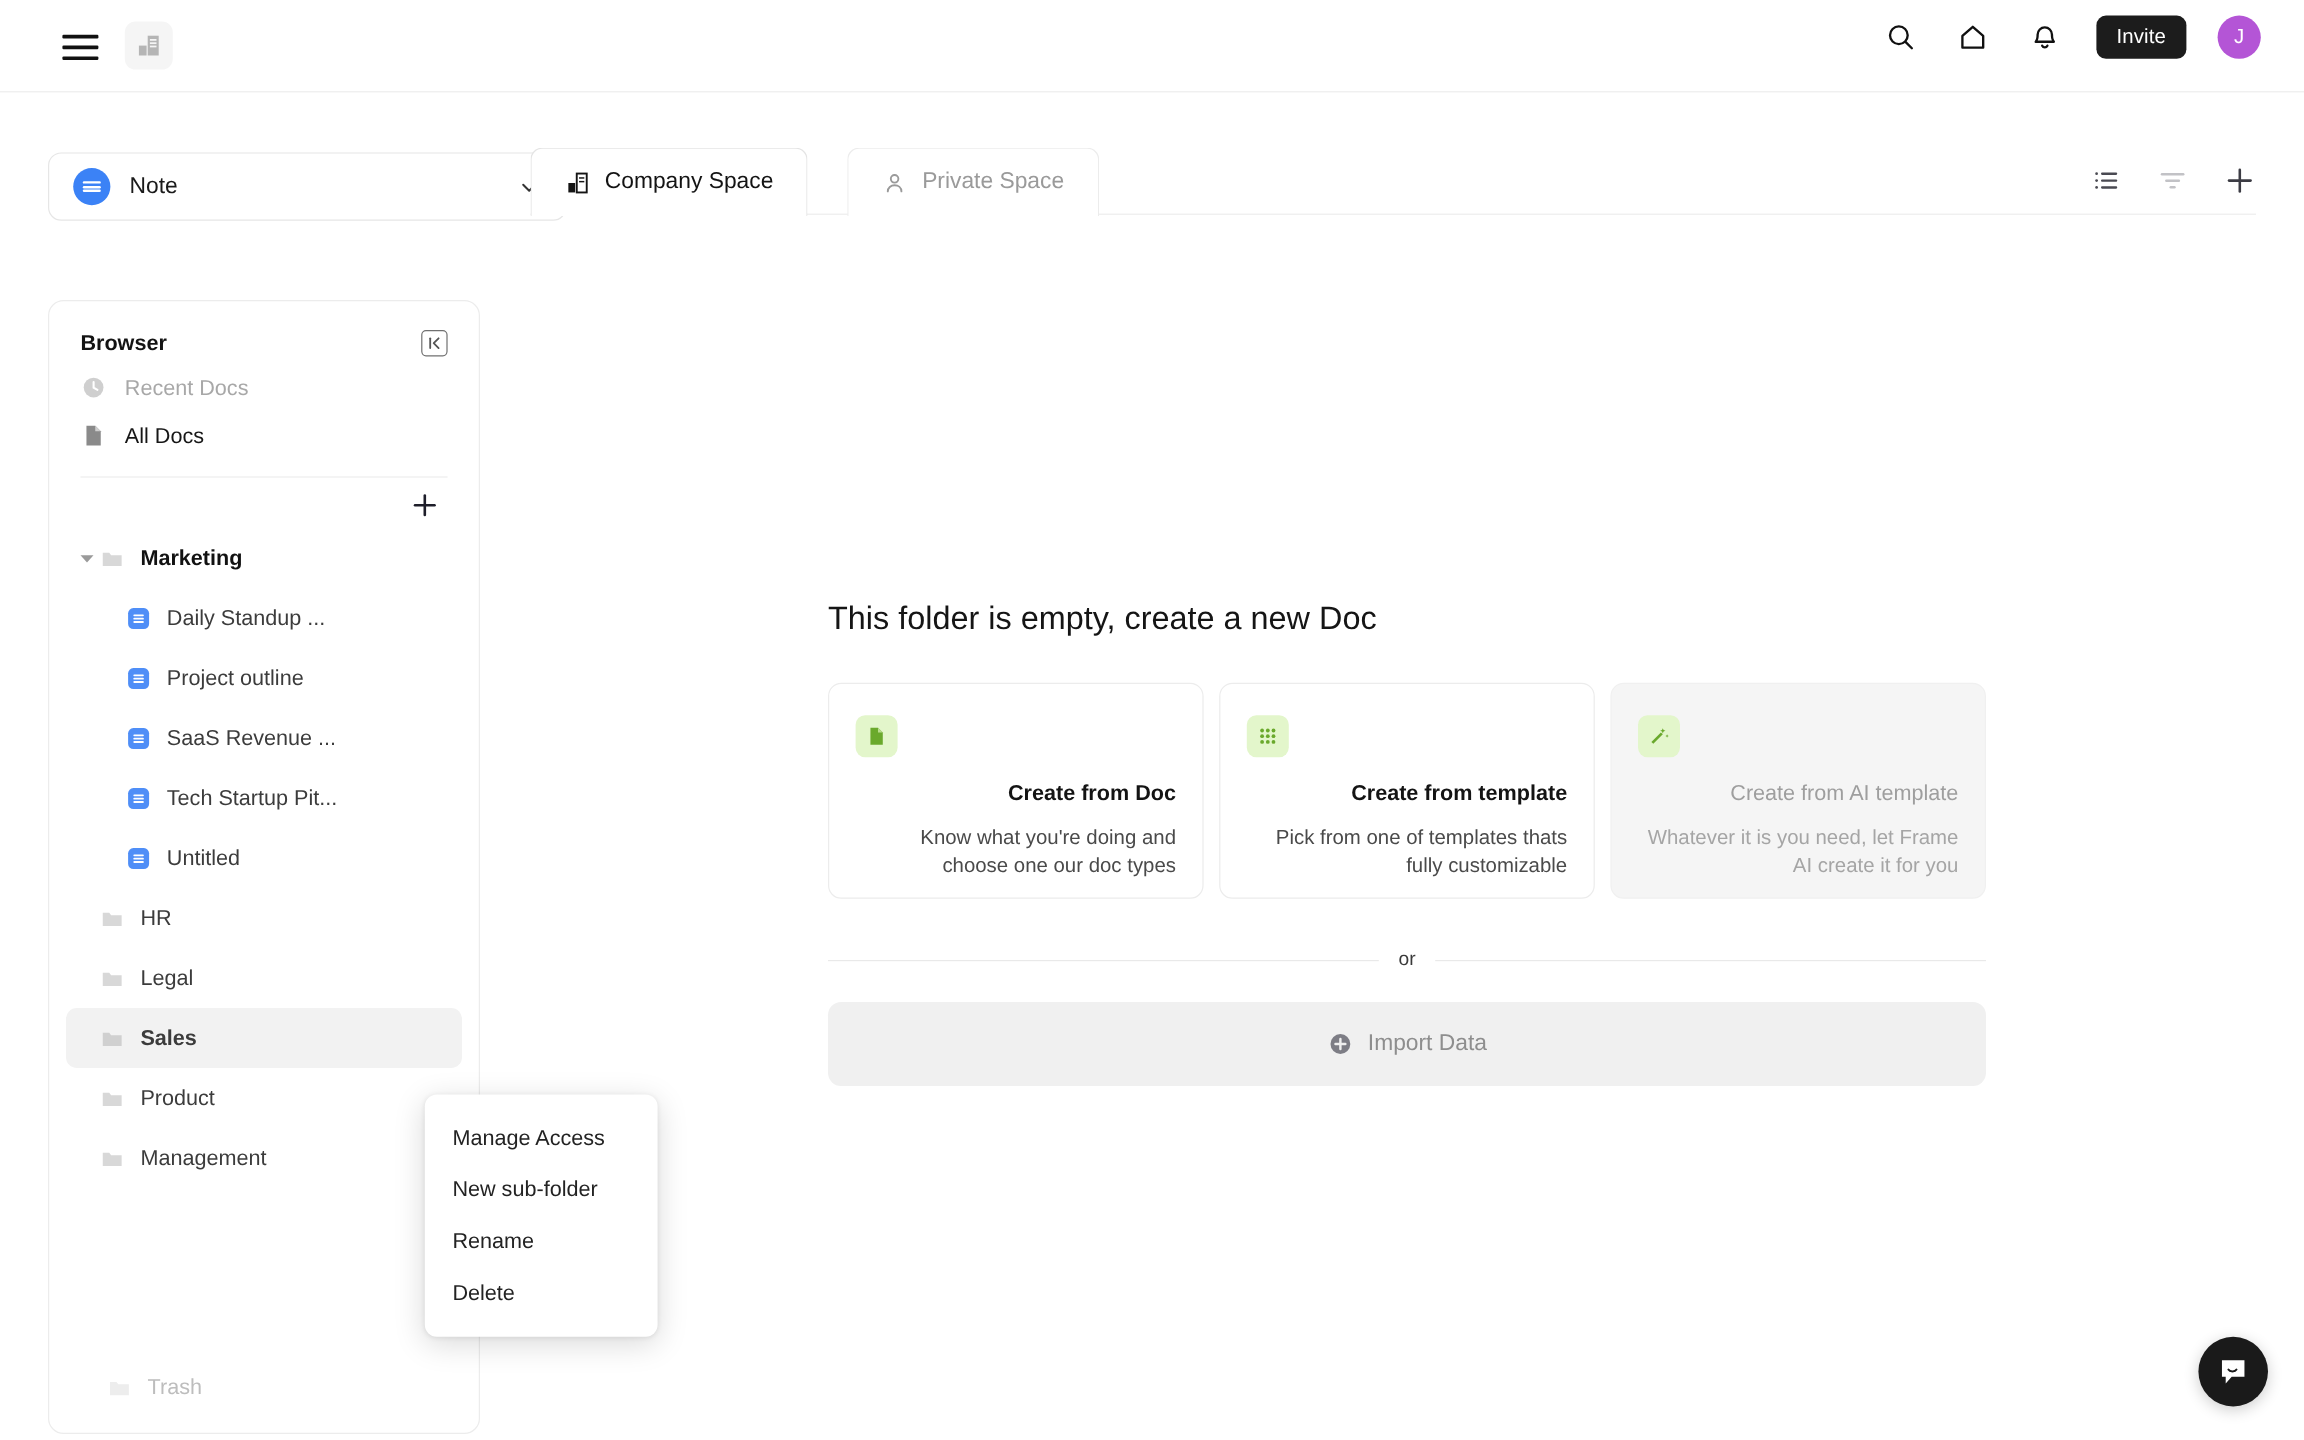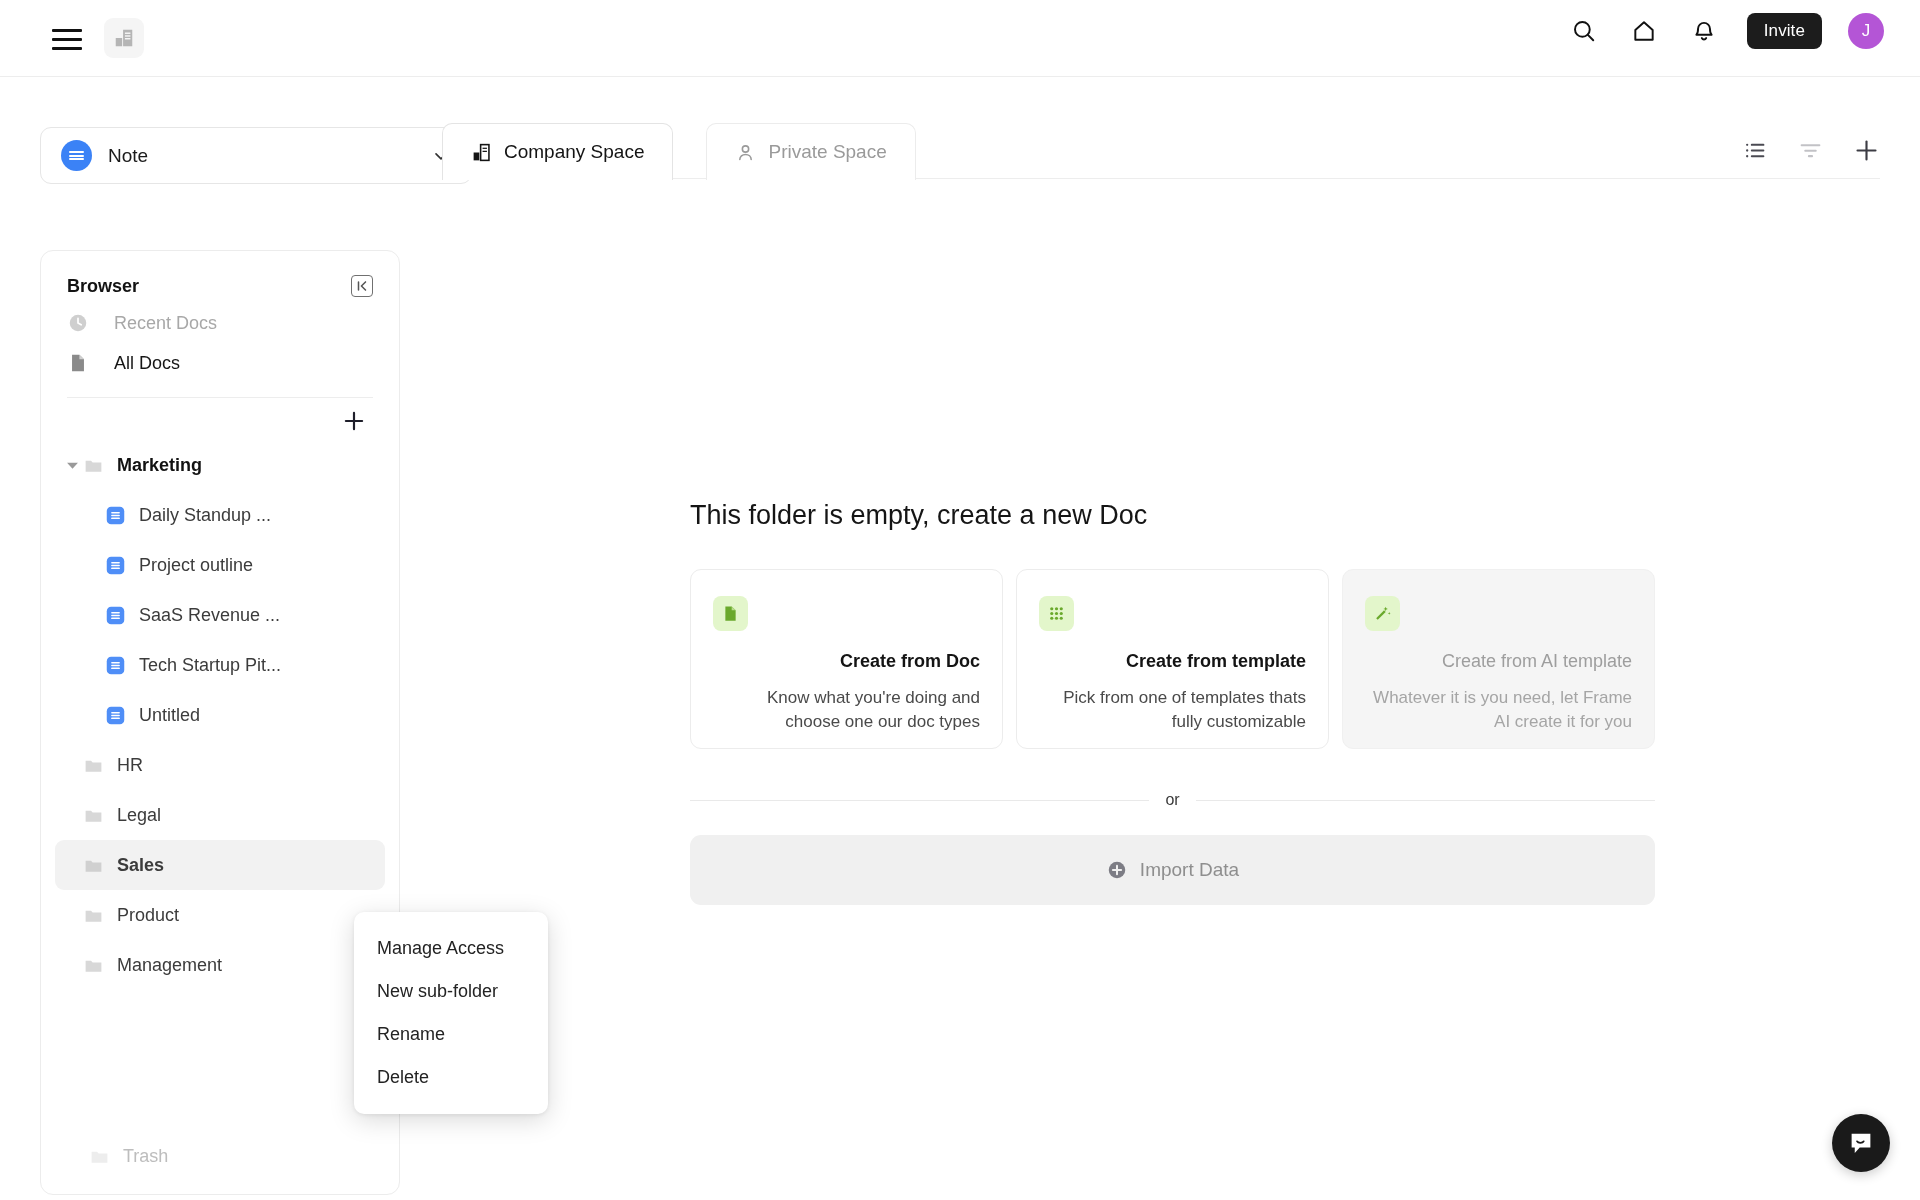--- a/index.html
+++ b/index.html
@@ -112,21 +112,21 @@
     display: flex; align-items: center; justify-content: space-between;
     padding: 24px 26px 6px 26px;
   }
   .sidebar-title { font-size: 18px; font-weight: 700; color: #131313; }
   .collapse-btn {
     width: 22px; height: 22px; border: 1.6px solid #707070; border-radius: 4px;
     display: flex; align-items: center; justify-content: center;
     cursor: pointer;
   }
   .nav-row {
-    display: flex; align-items: center; gap: 25px;
+    display: flex; align-items: center; gap: 15px;
     padding: 9px 26px; font-size: 18px; cursor: pointer; text-align: right;
   }
   .nav-row.muted { color: #a8a8a8; }
   .nav-row.dark { color: #161616; }
   .sidebar-divider {
     height: 1px; background: #ededed; margin: 14px 26px 0 26px;
   }
   .add-folder {
     display: flex; justify-content: flex-end; padding: 10px 32px 6px 0;
   }

